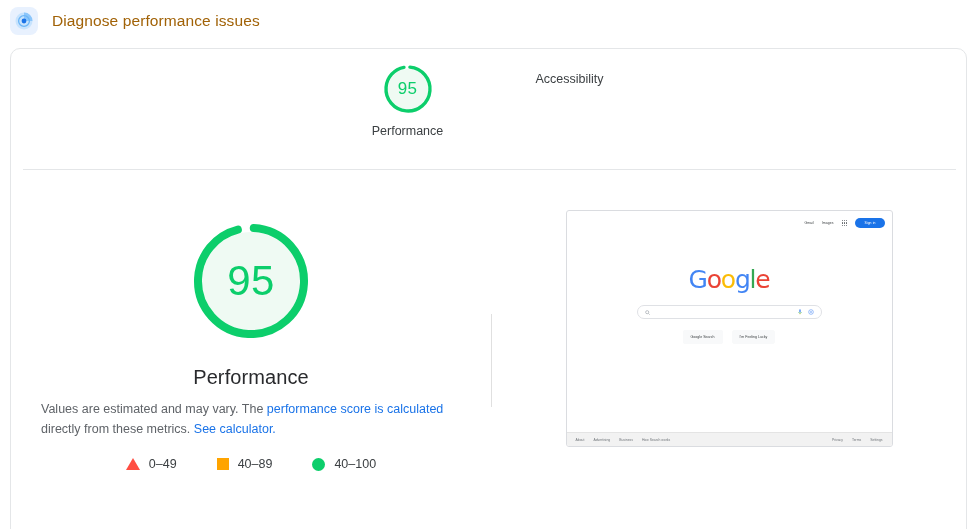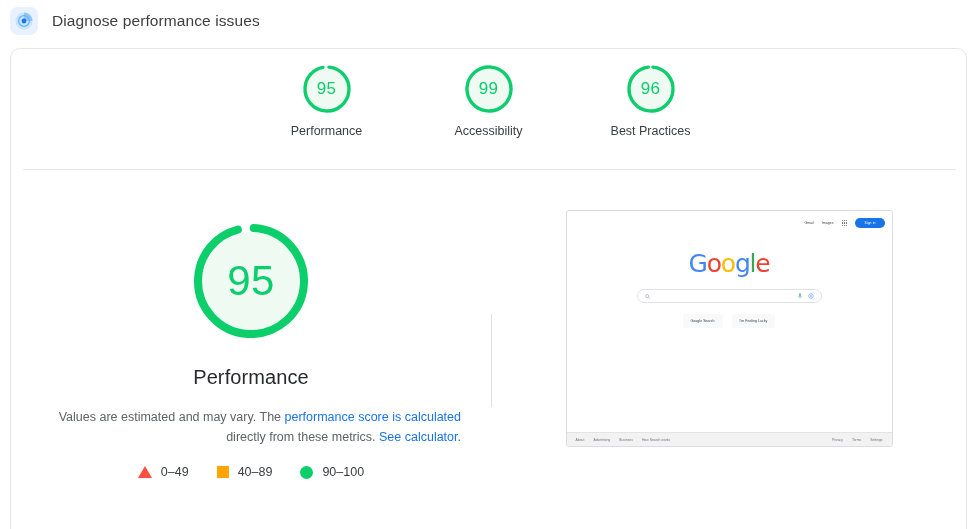--- a/index.html
+++ b/index.html
@@ -35,21 +35,21 @@
     height: 28px;
     border-radius: 8px;
     background: #e8f1fe;
     display: flex;
     align-items: center;
     justify-content: center;
     flex: none;
   }
   .page-title {
     font-size: 15.5px;
-    color: #404040;
+    color: #a16207;
     letter-spacing: 0.1px;
     white-space: nowrap;
   }
 
   
   .report-card {
     position: absolute;
     left: 10px;
     top: 48px;
     width: 957px;
@@ -163,37 +163,37 @@
     letter-spacing: 0.5px;
   }
   .gauge-big-label {
     margin-top: 25px;
     font-size: 20px;
     color: #292a2d;
     letter-spacing: 0.1px;
   }
 
   .disclaimer {
-    margin-top: 18px;
+    margin-top: 10px;
     width: 420px;
-    text-align: right;
+    text-align: left;
     font-size: 12.5px;
     line-height: 20px;
     color: #5f6368;
   }
   .disclaimer a {
     color: #1a73e8;
     text-decoration: none;
   }
 
   .legend {
     margin-top: 18px;
     display: flex;
     align-items: center;
-    gap: 28px;
+    gap: 40px;
     font-size: 12.5px;
     color: #3c4043;
   }
   .legend-item {
     display: flex;
     align-items: center;
     gap: 9px;
   }
   .sw-triangle {
     width: 0;
@@ -256,21 +256,21 @@
     color: #ffffff;
     font-size: 3.4px;
     border-radius: 7px;
     padding: 3px 9px;
     letter-spacing: 0.1px;
   }
   .shot-center {
     position: absolute;
     left: 0;
     right: 0;
-    top: 40px;
+    top: 56px;
     display: flex;
     flex-direction: column;
     align-items: center;
   }
   .g-logo {
     font-size: 25px;
     letter-spacing: -1.2px;
     font-family: "DejaVu Sans", sans-serif;
     font-weight: 400;
     line-height: 1;
@@ -353,40 +353,23 @@
           <svg width="52" height="52" viewBox="0 0 52 52">
             <circle cx="26" cy="26" r="20" fill="#effaf3"></circle>
             <circle cx="26" cy="26" r="22" fill="none" stroke="#0cce6b" stroke-width="3.4" stroke-linecap="round" stroke-dasharray="131.3 138.2" transform="rotate(-85 26 26)"></circle>
           </svg>
           <div class="gauge-small-value">95</div>
         </div>
         <div class="gauge-small-label">Performance</div>
       </div>
 
       <div class="gauge-item">
-        <div class="gauge-small-wrap">
-          <svg width="52" height="52" viewBox="0 0 52 52">
-            <circle cx="26" cy="26" r="20" fill="#effaf3"></circle>
-            <circle cx="26" cy="26" r="22" fill="none" stroke="#0cce6b" stroke-width="3.4" stroke-linecap="round" stroke-dasharray="136.8 138.2" transform="rotate(-85 26 26)"></circle>
-          </svg>
-          <div class="gauge-small-value">99</div>
-        </div>
         <div class="gauge-small-label">Accessibility</div>
       </div>
 
-      <div class="gauge-item">
-        <div class="gauge-small-wrap">
-          <svg width="52" height="52" viewBox="0 0 52 52">
-            <circle cx="26" cy="26" r="20" fill="#effaf3"></circle>
-            <circle cx="26" cy="26" r="22" fill="none" stroke="#0cce6b" stroke-width="3.4" stroke-linecap="round" stroke-dasharray="132.7 138.2" transform="rotate(-85 26 26)"></circle>
-          </svg>
-          <div class="gauge-small-value">96</div>
-        </div>
-        <div class="gauge-small-label">Best Practices</div>
-      </div>
 
 
     </div>
 
     <div class="strip-divider"></div>
 
     <div class="body-cols">
 
       <div class="col-left">
 
@@ -408,21 +391,21 @@
           <div class="legend-item">
             <span class="sw-triangle"></span>
             <span>0–49</span>
           </div>
           <div class="legend-item">
             <span class="sw-square"></span>
             <span>40–89</span>
           </div>
           <div class="legend-item">
             <span class="sw-circle"></span>
-            <span>90–100</span>
+            <span>40–100</span>
           </div>
         </div>
 
       </div>
 
       <div class="col-divider"></div>
 
       <div class="col-right">
         <div class="shot-frame">
 

